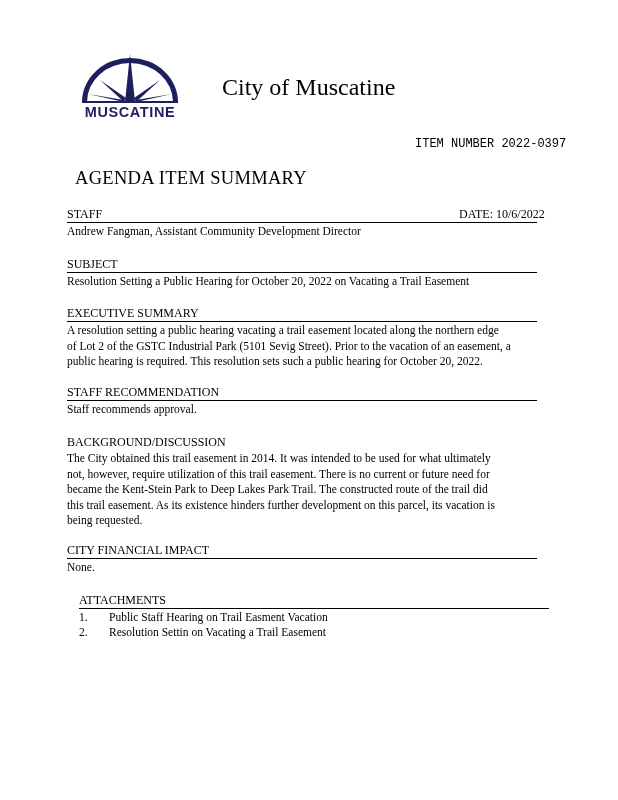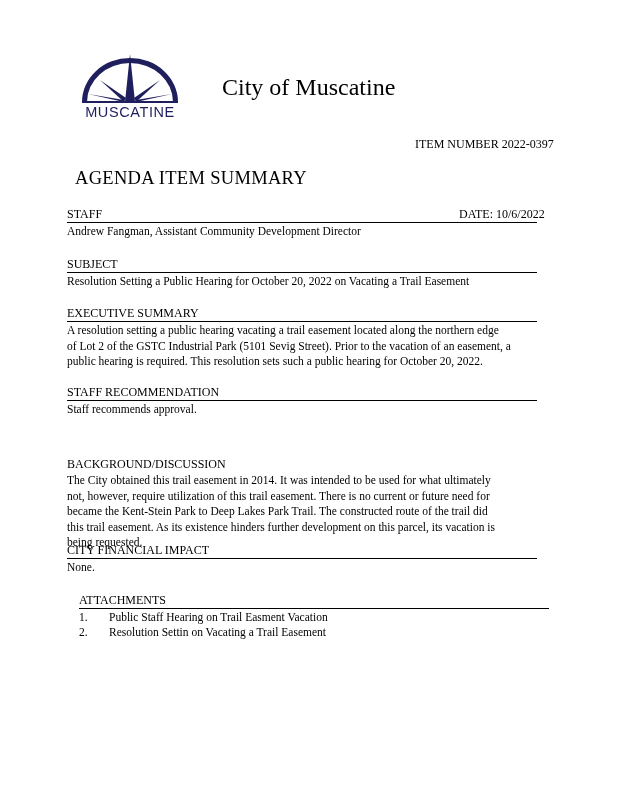--- a/index.html
+++ b/index.html
@@ -14,20 +14,21 @@
       font-family: "Liberation Serif", "DejaVu Serif", serif;
       color: #000000;
       overflow: hidden;
     }
     .logo {
       position: absolute;
       left: 78px;
       top: 54px;
       width: 104px;
       height: 68px;
+      font-weight: bold;
     }
     .logo svg { display: block; }
     .logo-text {
       position: absolute;
       left: 0;
       top: 50px;
       width: 104px;
       text-align: center;
       font-family: "Liberation Sans", "DejaVu Sans", sans-serif;
       font-size: 14.5px;
@@ -41,20 +42,21 @@
       font-size: 24px;
       line-height: 30px;
       white-space: nowrap;
     }
     .item-number {
       position: absolute;
       left: 415px;
       top: 137px;
       font-size: 12px;
       white-space: nowrap;
+      font-family: Liberation Mono, monospace;
     }
     .doc-title {
       position: absolute;
       left: 75px;
       top: 168px;
       font-size: 18.5px;
       letter-spacing: 0.3px;
       white-space: nowrap;
     }
     .date {
@@ -137,21 +139,21 @@
     <div class="line">public hearing is required.  This resolution sets such a public hearing for October 20, 2022.</div>
   </div>
 </div>
 
 <div class="section" style="top:385px;">
   <div class="section-heading">STAFF RECOMMENDATION</div>
   <div class="section-body">Staff recommends  approval.</div>
 </div>
 
 <div class="section" style="top:435px;">
-  <div class="section-heading" style="border-bottom:none;margin-top:22px;">BACKGROUND/DISCUSSION</div>
+  <div class="section-heading" style="border-bottom:none;">BACKGROUND/DISCUSSION</div>
   <div class="section-body">
     <div class="line">The City obtained this trail easement in 2014.  It was intended to be used for what ultimately</div>
     <div class="line">not, however, require utilization of this trail easement.  There is no current or future need for</div>
     <div class="line">became the Kent-Stein Park to Deep Lakes Park Trail.  The constructed route of the trail did</div>
     <div class="line">this trail easement.  As its existence hinders further development on this parcel, its vacation is</div>
     <div class="line">being requested.</div>
   </div>
 </div>
 
 <div class="section" style="top:543px;">

